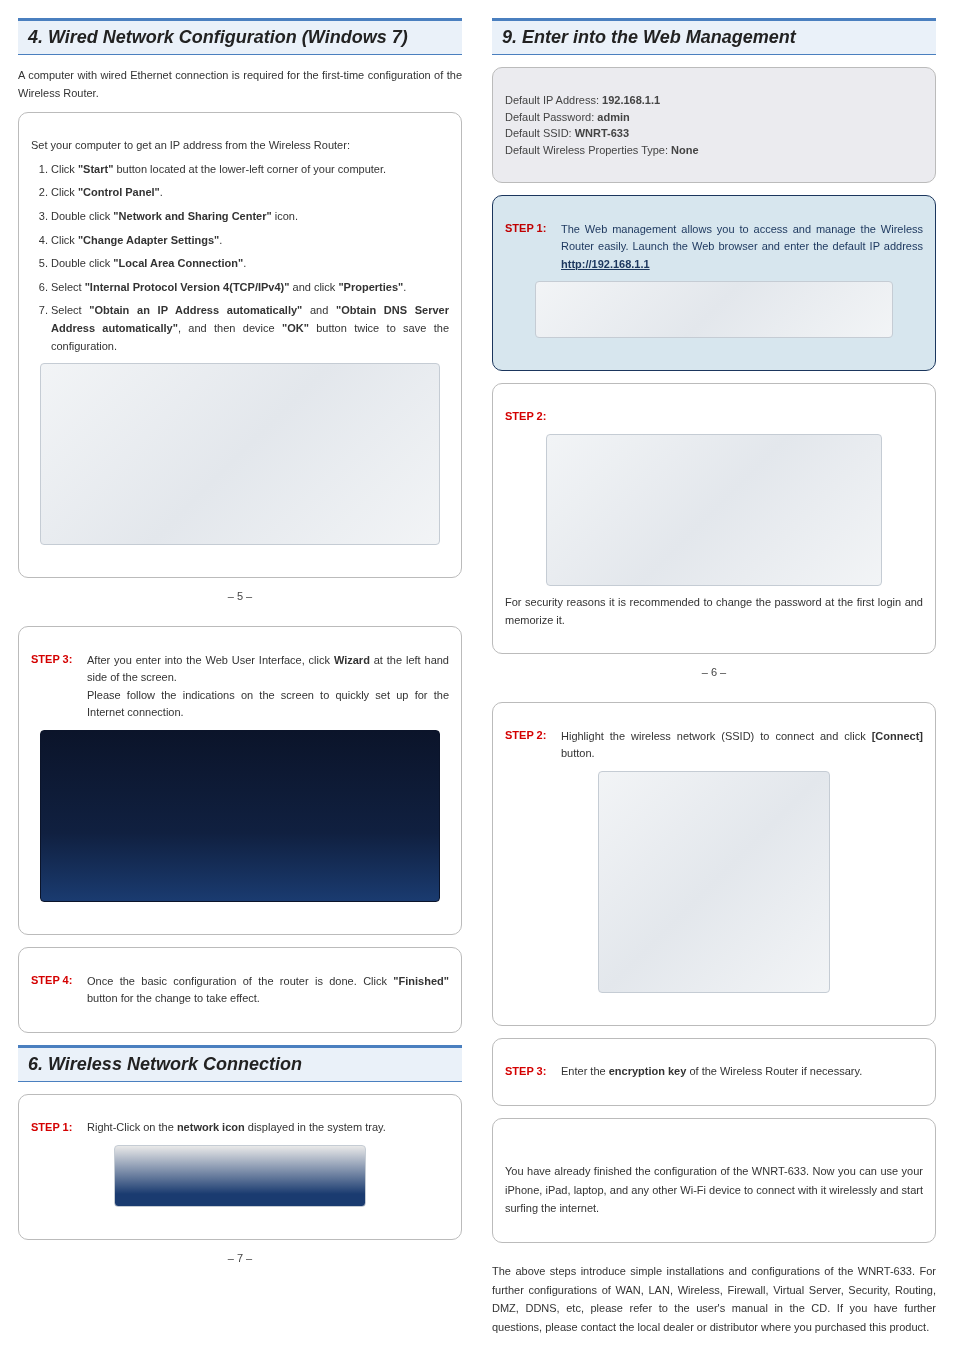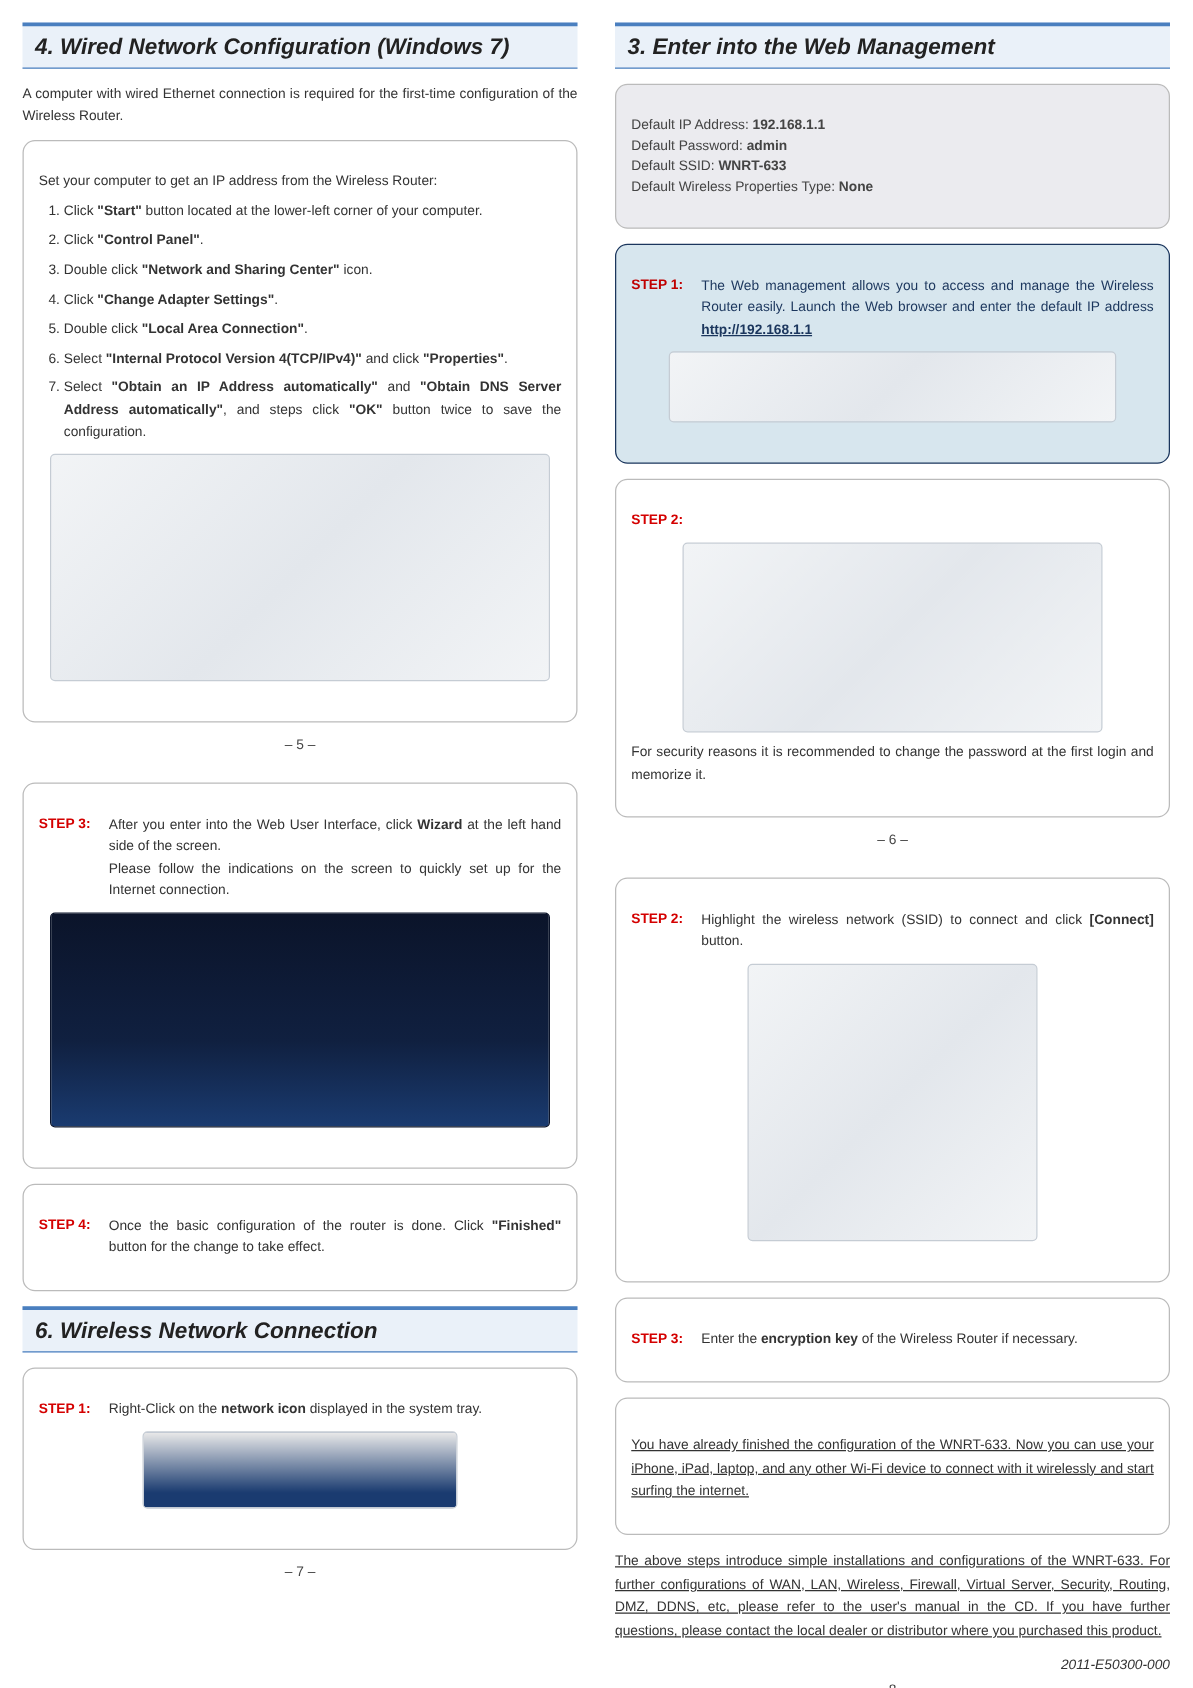--- a/index.html
+++ b/index.html
@@ -89,22 +89,21 @@
   .img-ph-wide { width: 95%; height: 180px; }
   .img-ph-med  { width: 80%; height: 150px; margin-left: auto; margin-right: auto; }
   .img-ph-sm   { width: 85%; height: 55px; }
   .img-ph-wiz  { width: 95%; height: 170px; background: linear-gradient(180deg,#0b142a 0%, #102040 60%, #1a3b70 100%); border-color:#0b142a;}
   .img-ph-tray { width: 60%; height: 60px; margin-left:auto; margin-right:auto; background: linear-gradient(180deg,#e9e9e9 0%, #1a3b70 80%); }
   .img-ph-wifi { width: 55%; height: 220px; margin-left:auto;margin-right:auto;}
   .closing {
     font-size: 11px;
     line-height: 1.7;
     text-align: justify;
-    margin-top: 4px;
-    text-decoration: underline;
+    margin-top: 19px;
   }
   .partno {
     text-align: right;
     font-size: 11px;
     margin-top: 2px;
     font-style: italic;
   }
   .b { font-weight: bold; }
   .defaultsbox { line-height: 1.5; }
 </style>
@@ -121,21 +120,21 @@
 
     <div class="box">
       <div>Set your computer to get an IP address from the Wireless Router:</div>
       <ol class="steps">
         <li><span>Click </span><span class="b">"Start"</span><span> button located at the lower-left corner of your computer.</span></li>
         <li><span>Click </span><span class="b">"Control Panel"</span><span>.</span></li>
         <li><span>Double click </span><span class="b">"Network and Sharing Center"</span><span> icon.</span></li>
         <li><span>Click </span><span class="b">"Change Adapter Settings"</span><span>.</span></li>
         <li><span>Double click </span><span class="b">"Local Area Connection"</span><span>.</span></li>
         <li><span>Select </span><span class="b">"Internal Protocol Version 4(TCP/IPv4)"</span><span> and click </span><span class="b">"Properties"</span><span>.</span></li>
-        <li><span>Select </span><span class="b">"Obtain an IP Address automatically"</span><span> and </span><span class="b">"Obtain DNS Server Address automatically"</span><span>, and steps click </span><span class="b">"OK"</span><span> button twice to save the configuration.</span></li>
+        <li><span>Select </span><span class="b">"Obtain an IP Address automatically"</span><span> and </span><span class="b">"Obtain DNS Server Address automatically"</span><span>, and then device </span><span class="b">"OK"</span><span> button twice to save the configuration.</span></li>
       </ol>
       <div class="img-placeholder img-ph-wide"></div>
     </div>
 
     <div class="pagenum">– 5 –</div>
 
     <div class="box">
       <span class="steplabel">STEP 3:</span>
       <span class="stepbody neg">
         <span>After you enter into the Web User Interface, click </span><span class="b">Wizard</span><span> at the left hand side of the screen.</span><br>
@@ -160,21 +159,21 @@
       </span>
       <div class="img-placeholder img-ph-tray"></div>
     </div>
 
     <div class="pagenum">– 7 –</div>
 
   </div>
 
   <div class="col">
 
-    <h2 class="heading">3. Enter into the Web Management</h2>
+    <h2 class="heading">9. Enter into the Web Management</h2>
 
     <div class="box box-gray defaultsbox">
       <div><span>Default IP Address: </span><span class="b">192.168.1.1</span></div>
       <div><span>Default Password: </span><span class="b">admin</span></div>
       <div><span>Default SSID: </span><span class="b">WNRT-633</span></div>
       <div><span>Default Wireless Properties Type: </span><span class="b">None</span></div>
     </div>
 
     <div class="box box-blue">
       <span class="steplabel" style="color:#c00000">STEP 1:</span>

